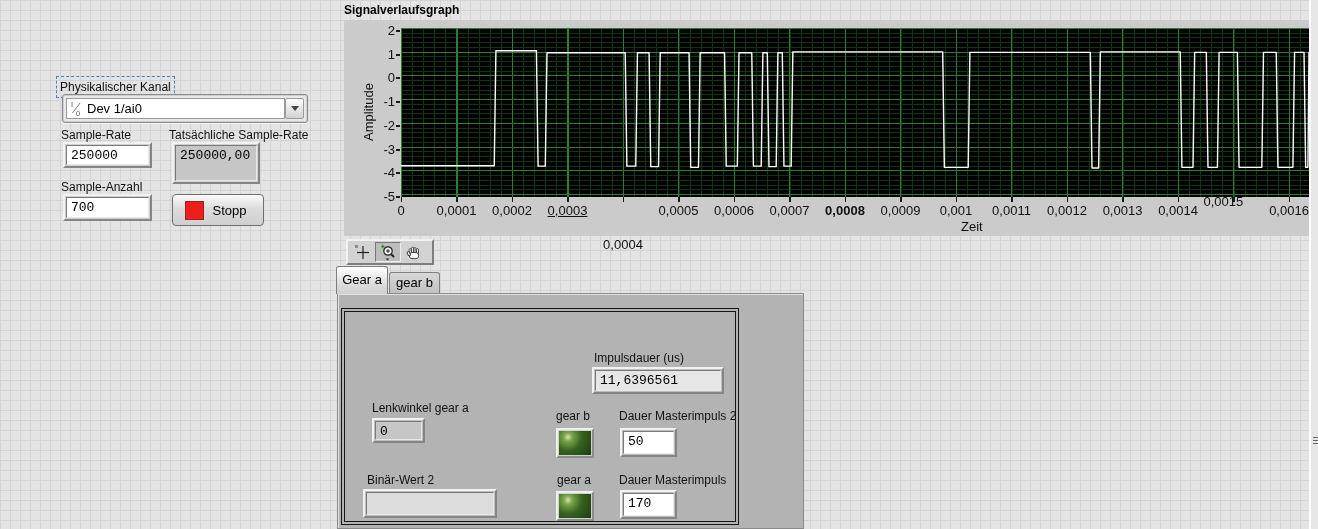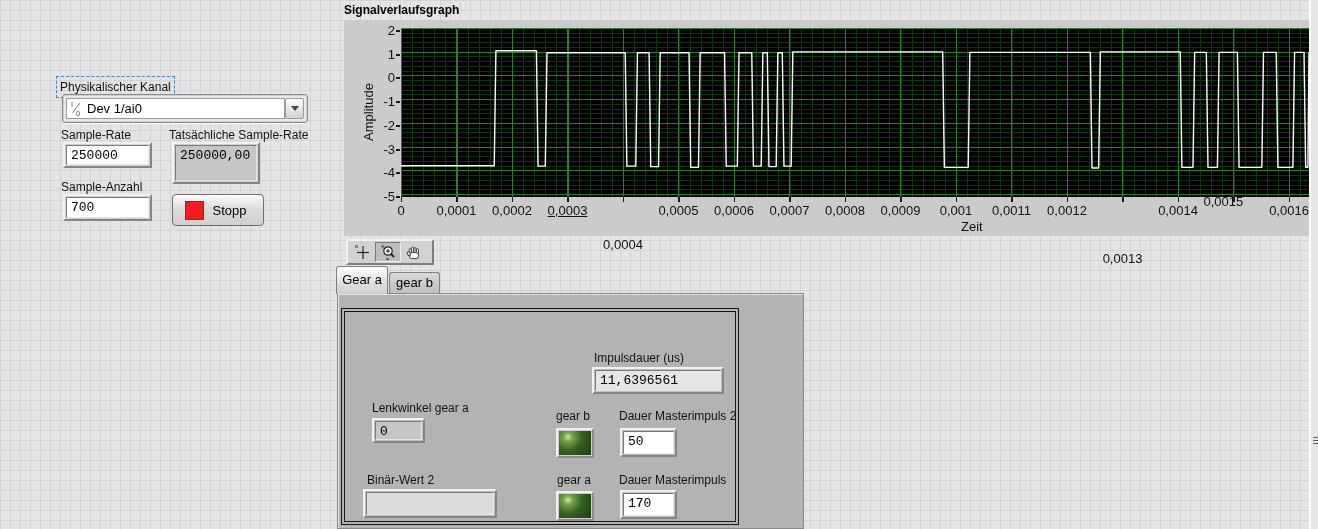--- a/index.html
+++ b/index.html
@@ -147,31 +147,31 @@
       <div class="tick" style="left: 193.504px; top: 183px; width: 60px; text-align: center; text-decoration: underline;">0,0003</div>
       <div class="tickmark" style="left: 223.004px; top: 177px; width: 1.5px; height: 5px;"></div>
       <div class="tick" style="left: 249.005px; top: 183px; width: 60px; text-align: center; margin-top: 34px;">0,0004</div>
       <div class="tickmark" style="left: 278.505px; top: 177px; width: 1.5px; height: 5px;"></div>
       <div class="tick" style="left: 304.506px; top: 183px; width: 60px; text-align: center;">0,0005</div>
       <div class="tickmark" style="left: 334.006px; top: 177px; width: 1.5px; height: 5px;"></div>
       <div class="tick" style="left: 360.007px; top: 183px; width: 60px; text-align: center;">0,0006</div>
       <div class="tickmark" style="left: 389.507px; top: 177px; width: 1.5px; height: 5px;"></div>
       <div class="tick" style="left: 415.509px; top: 183px; width: 60px; text-align: center;">0,0007</div>
       <div class="tickmark" style="left: 445.009px; top: 177px; width: 1.5px; height: 5px;"></div>
-      <div class="tick" style="left: 471.01px; top: 183px; width: 60px; text-align: center;">0,0008</div>
+      <div class="tick" style="left: 471.01px; top: 183px; width: 60px; text-align: center; font-weight: bold;">0,0008</div>
       <div class="tickmark" style="left: 500.51px; top: 177px; width: 1.5px; height: 5px;"></div>
       <div class="tick" style="left: 526.511px; top: 183px; width: 60px; text-align: center;">0,0009</div>
       <div class="tickmark" style="left: 556.011px; top: 177px; width: 1.5px; height: 5px;"></div>
       <div class="tick" style="left: 582.012px; top: 183px; width: 60px; text-align: center;">0,001</div>
       <div class="tickmark" style="left: 611.512px; top: 177px; width: 1.5px; height: 5px;"></div>
       <div class="tick" style="left: 637.513px; top: 183px; width: 60px; text-align: center;">0,0011</div>
       <div class="tickmark" style="left: 667.013px; top: 177px; width: 1.5px; height: 5px;"></div>
       <div class="tick" style="left: 693.015px; top: 183px; width: 60px; text-align: center;">0,0012</div>
       <div class="tickmark" style="left: 722.515px; top: 177px; width: 1.5px; height: 5px;"></div>
-      <div class="tick" style="left: 748.516px; top: 183px; width: 60px; text-align: center; margin-top: 48px;">0,0013</div>
+      <div class="tick" style="left: 748.516px; top: 183px; width: 60px; text-align: center;">0,0013</div>
       <div class="tickmark" style="left: 778.016px; top: 177px; width: 1.5px; height: 5px;"></div>
       <div class="tick" style="left: 804.017px; top: 183px; width: 60px; text-align: center;">0,0014</div>
       <div class="tickmark" style="left: 833.517px; top: 177px; width: 1.5px; height: 5px;"></div>
       <div class="tick" style="left: 859.518px; top: 174px; width: 60px; text-align: left;">0,0015</div>
       <div class="tickmark" style="left: 889.018px; top: 177px; width: 1.5px; height: 5px;"></div>
       <div class="tick" style="left: 915.02px; top: 183px; width: 60px; text-align: center;">0,0016</div>
       <div class="tickmark" style="left: 944.52px; top: 177px; width: 1.5px; height: 5px;"></div>
     </div>
   <div class="axis-label" style="left:617px;top:199px">Zeit</div>
 </div>

